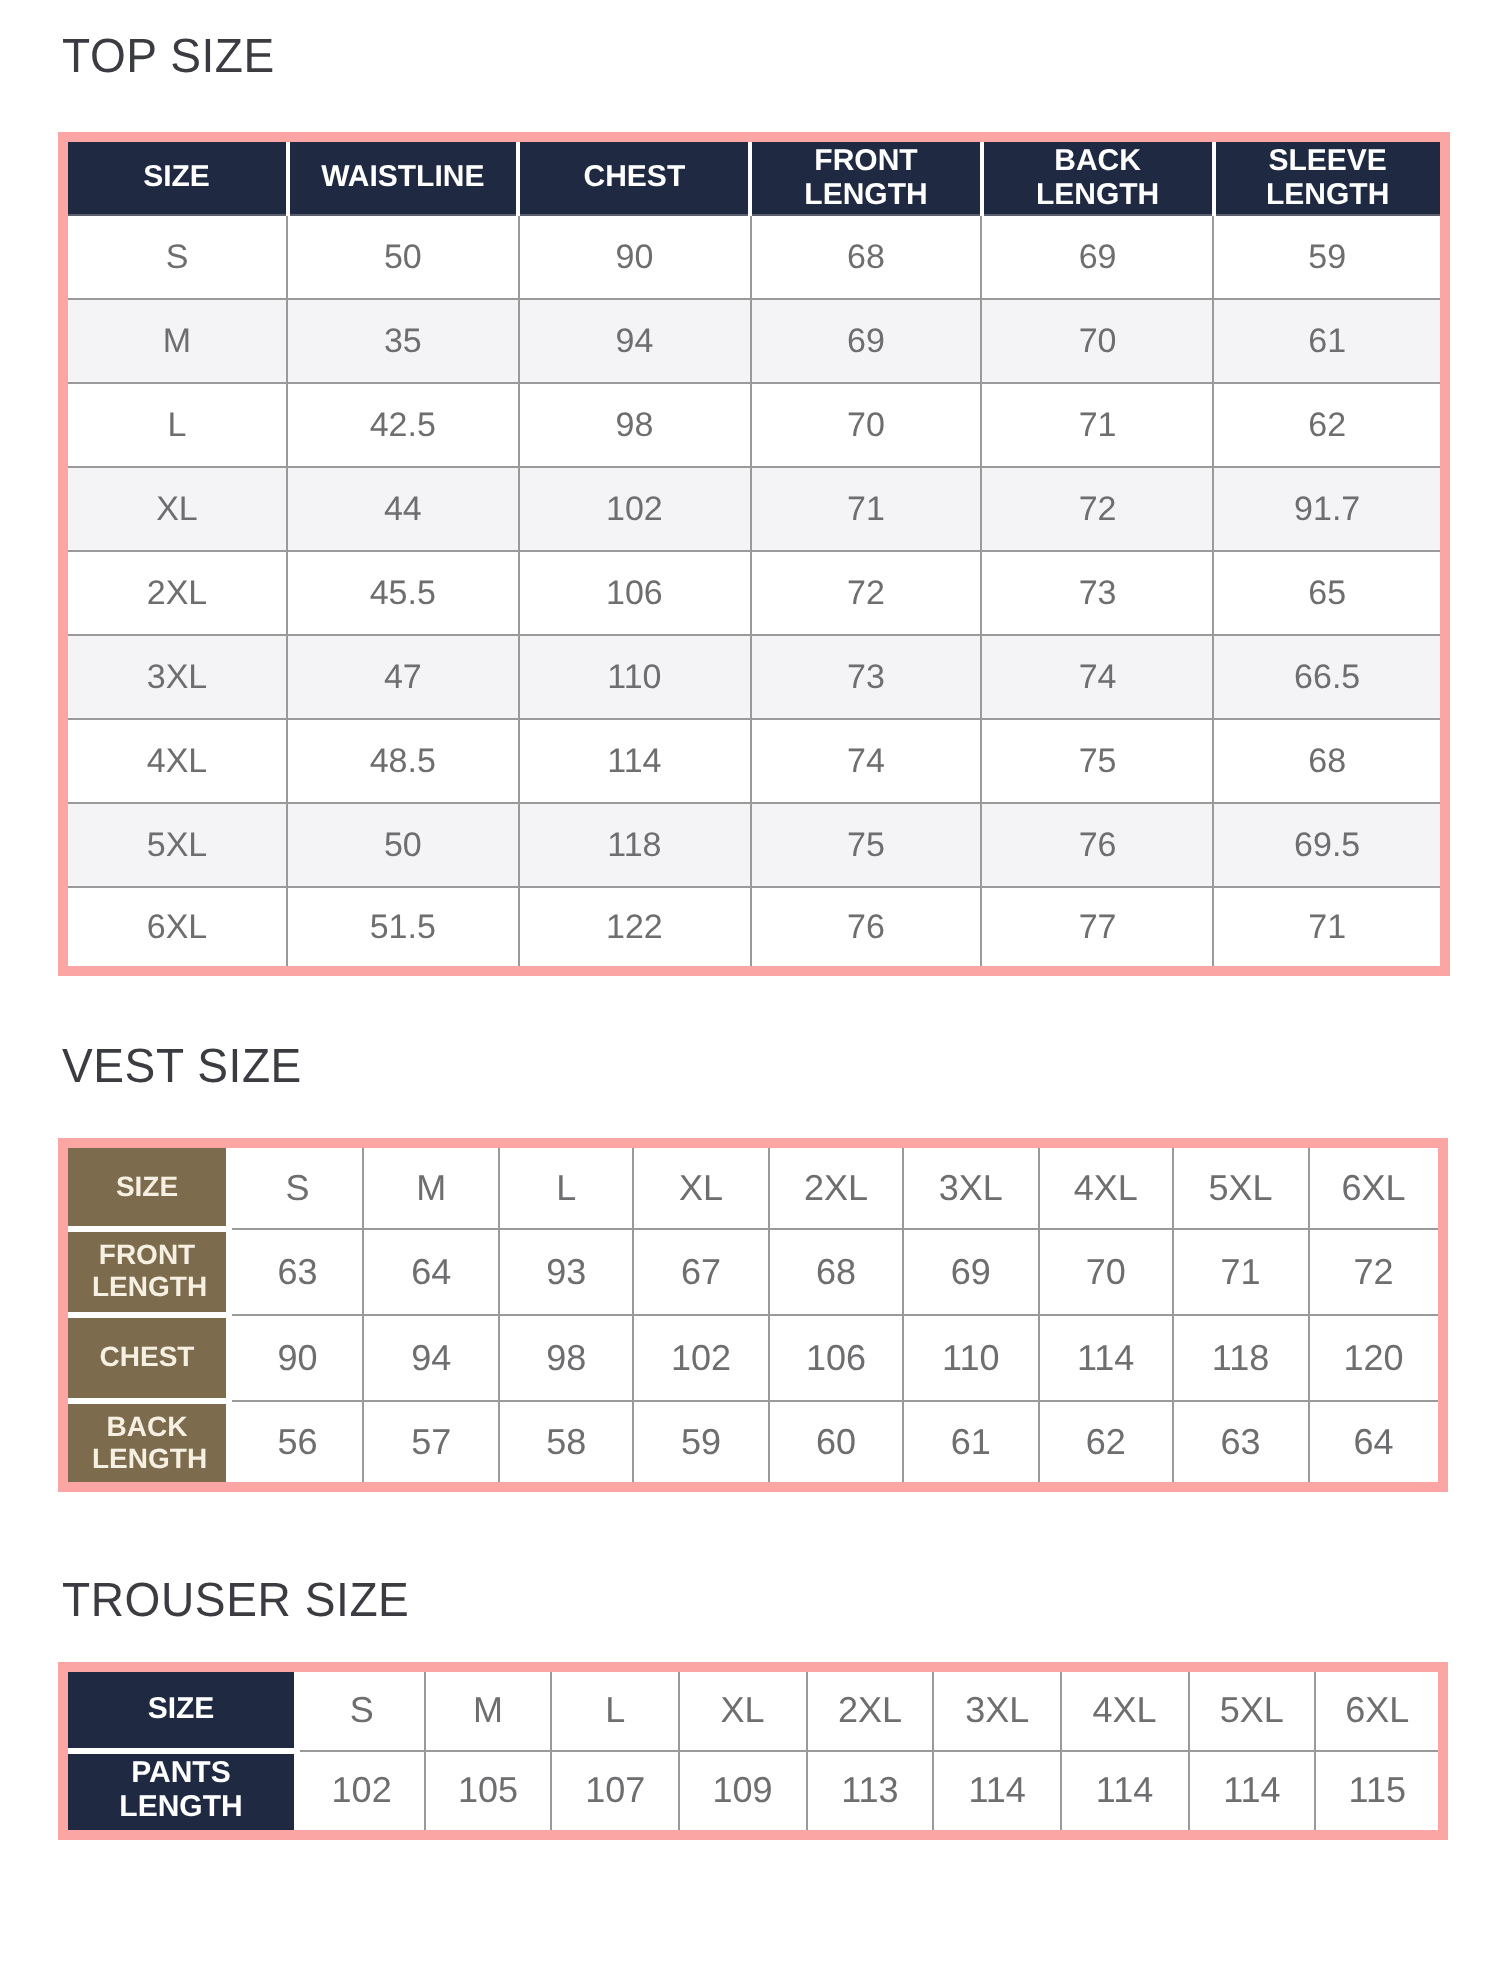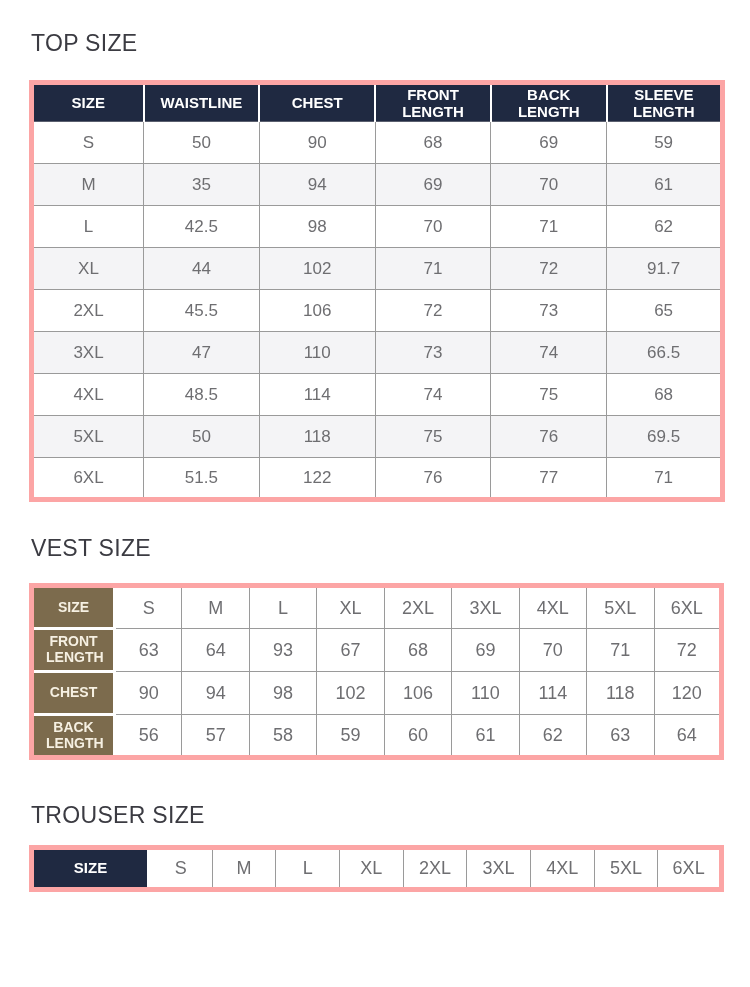--- a/index.html
+++ b/index.html
@@ -4,21 +4,21 @@
 <style>
   * { box-sizing: border-box; margin: 0; padding: 0; }
   html, body { background: #ffffff; }
   body {
     width: 750px;
     height: 987px;
     overflow: hidden;
     font-family: "Liberation Sans", sans-serif;
     -webkit-font-smoothing: antialiased;
   }
-  .page { padding: 28px 0 0 29px; }
+  .page { padding: 14px 0 0 29px; }
 
   .section-title {
     font-size: 24px;
     font-weight: 400;
     color: #3b3b42;
     letter-spacing: 0.3px;
     line-height: 30px;
     margin-left: 2px;
     transform: scaleX(0.96);
     transform-origin: left center;
@@ -274,17 +274,29 @@
             <td>S</td>
             <td>M</td>
             <td>L</td>
             <td>XL</td>
             <td>2XL</td>
             <td>3XL</td>
             <td>4XL</td>
             <td>5XL</td>
             <td>6XL</td>
           </tr>
+          <tr>
+            <th>PANTS LENGTH</th>
+            <td>102</td>
+            <td>105</td>
+            <td>107</td>
+            <td>109</td>
+            <td>113</td>
+            <td>114</td>
+            <td>114</td>
+            <td>114</td>
+            <td>115</td>
+          </tr>
         </tbody>
     </table>
   </section>
 
 </div>
 
 </body></html>

